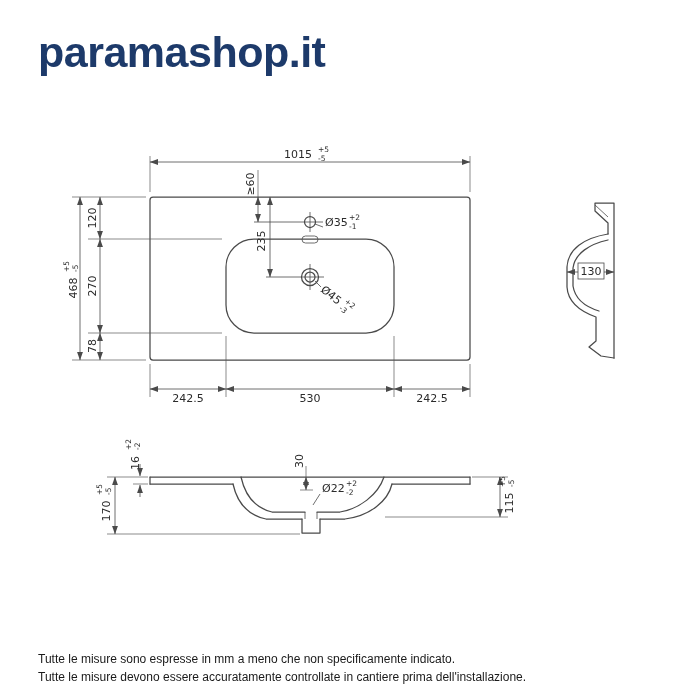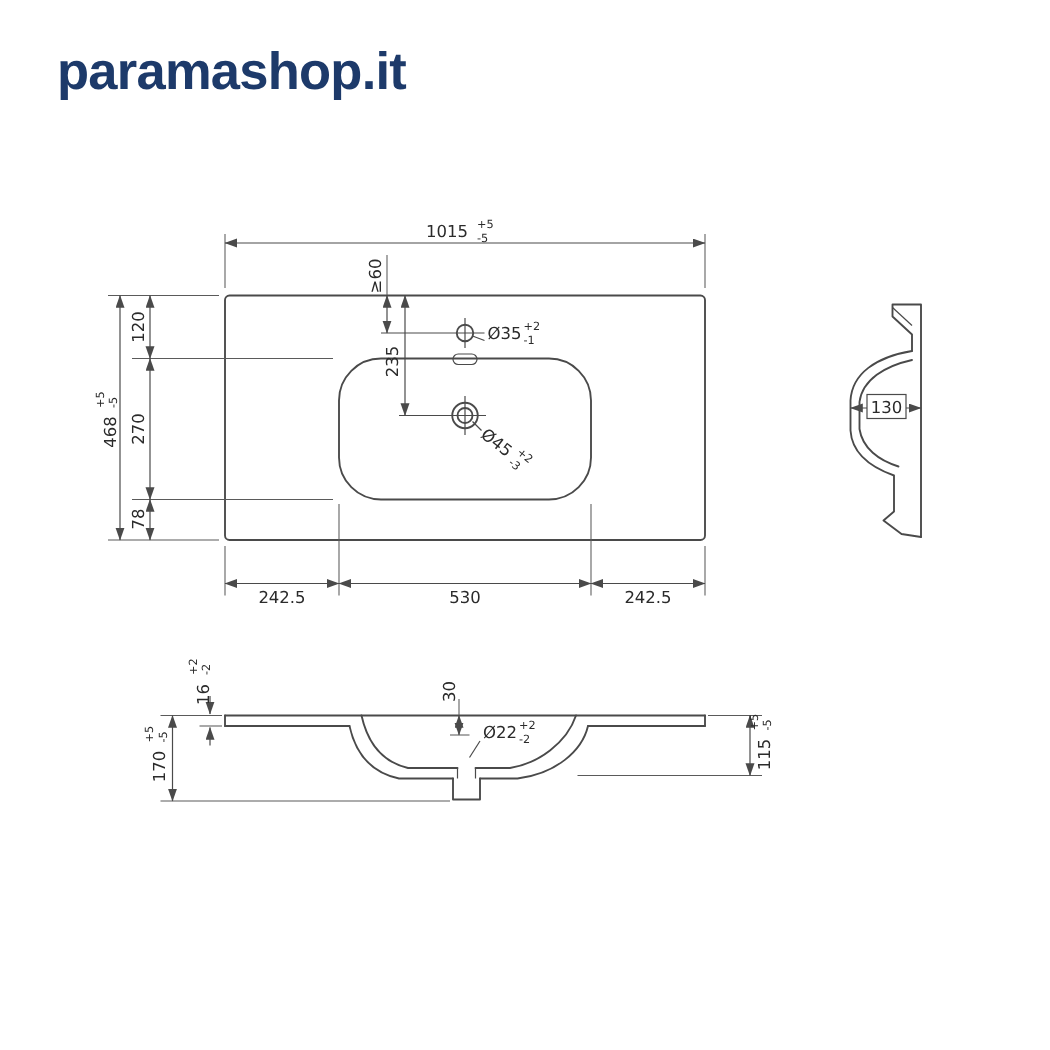--- a/index.html
+++ b/index.html
@@ -1,19 +1,19 @@
 <!DOCTYPE html>
 <html><head>
 <meta charset="utf-8">
 <style>
   * { margin:0; padding:0; box-sizing:border-box; }
   html,body { width:700px; height:700px; background:#ffffff; overflow:hidden;
               font-family:"Liberation Sans", sans-serif; }
   .page { position:absolute; inset:0; width:700px; height:700px; background:#fff; }
-  .logo { position:absolute; left:38px; top:28px; font-size:35px; font-weight:bold;
+  .logo { position:absolute; left:38px; top:28px; font-size:43px; font-weight:bold;
           color:#1d3a6a; letter-spacing:-0.5px; }
   .drawing { position:absolute; left:0; top:0; }
   .footer { position:absolute; left:38px; bottom:14px; font-size:12px; color:#1a1a1a;
             line-height:18px; }
   svg .ln { stroke:#4a4a4a; stroke-width:1.25; fill:none; stroke-linejoin:round; stroke-linecap:round; }
   svg .dl { stroke:#4a4a4a; stroke-width:0.8; fill:none; }
   svg .ext { stroke:#5a5a5a; stroke-width:0.7; fill:none; }
   svg text { fill:#2b2b2b; font-family:"DejaVu Sans", sans-serif; }
   .dim { font-size:11px; }
   .tol { font-size:7.5px; }
@@ -182,14 +182,18 @@
         <line class="dl" x1="500" y1="477" x2="500" y2="517" marker-start="url(#arr)" marker-end="url(#arr)"></line>
         <g transform="rotate(-90 509 497)">
           <text class="dim" x="503" y="501" text-anchor="middle">115</text>
           <text class="tol" x="519" y="493">+5</text>
           <text class="tol" x="519" y="502">-5</text>
         </g>
       </g>
     </g>
   </svg>
 
+  <div class="footer">
+    <div>Tutte le misure sono espresse in mm a meno che non specificamente indicato.</div>
+    <div>Tutte le misure devono essere accuratamente controllate in cantiere prima dell'installazione.</div>
+  </div>
 
 </div>
 
 </body></html>

